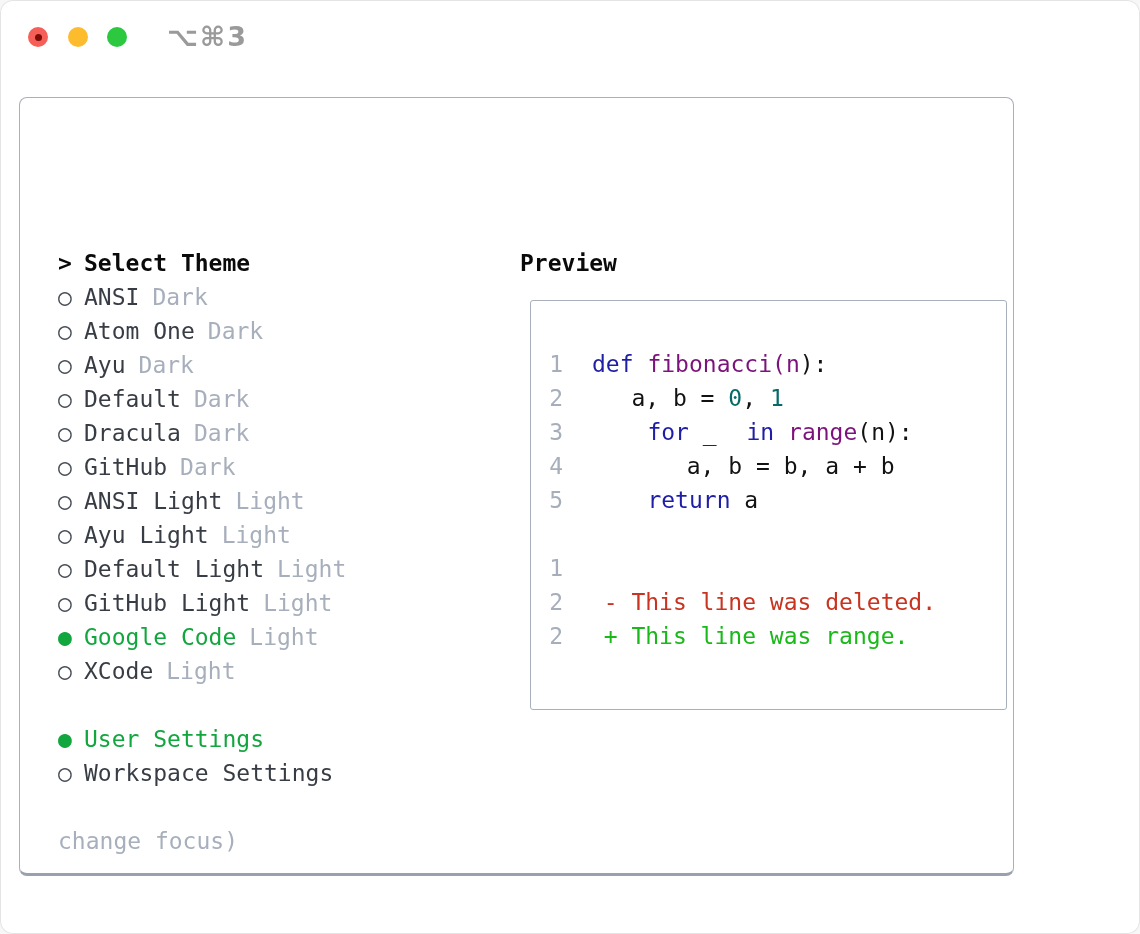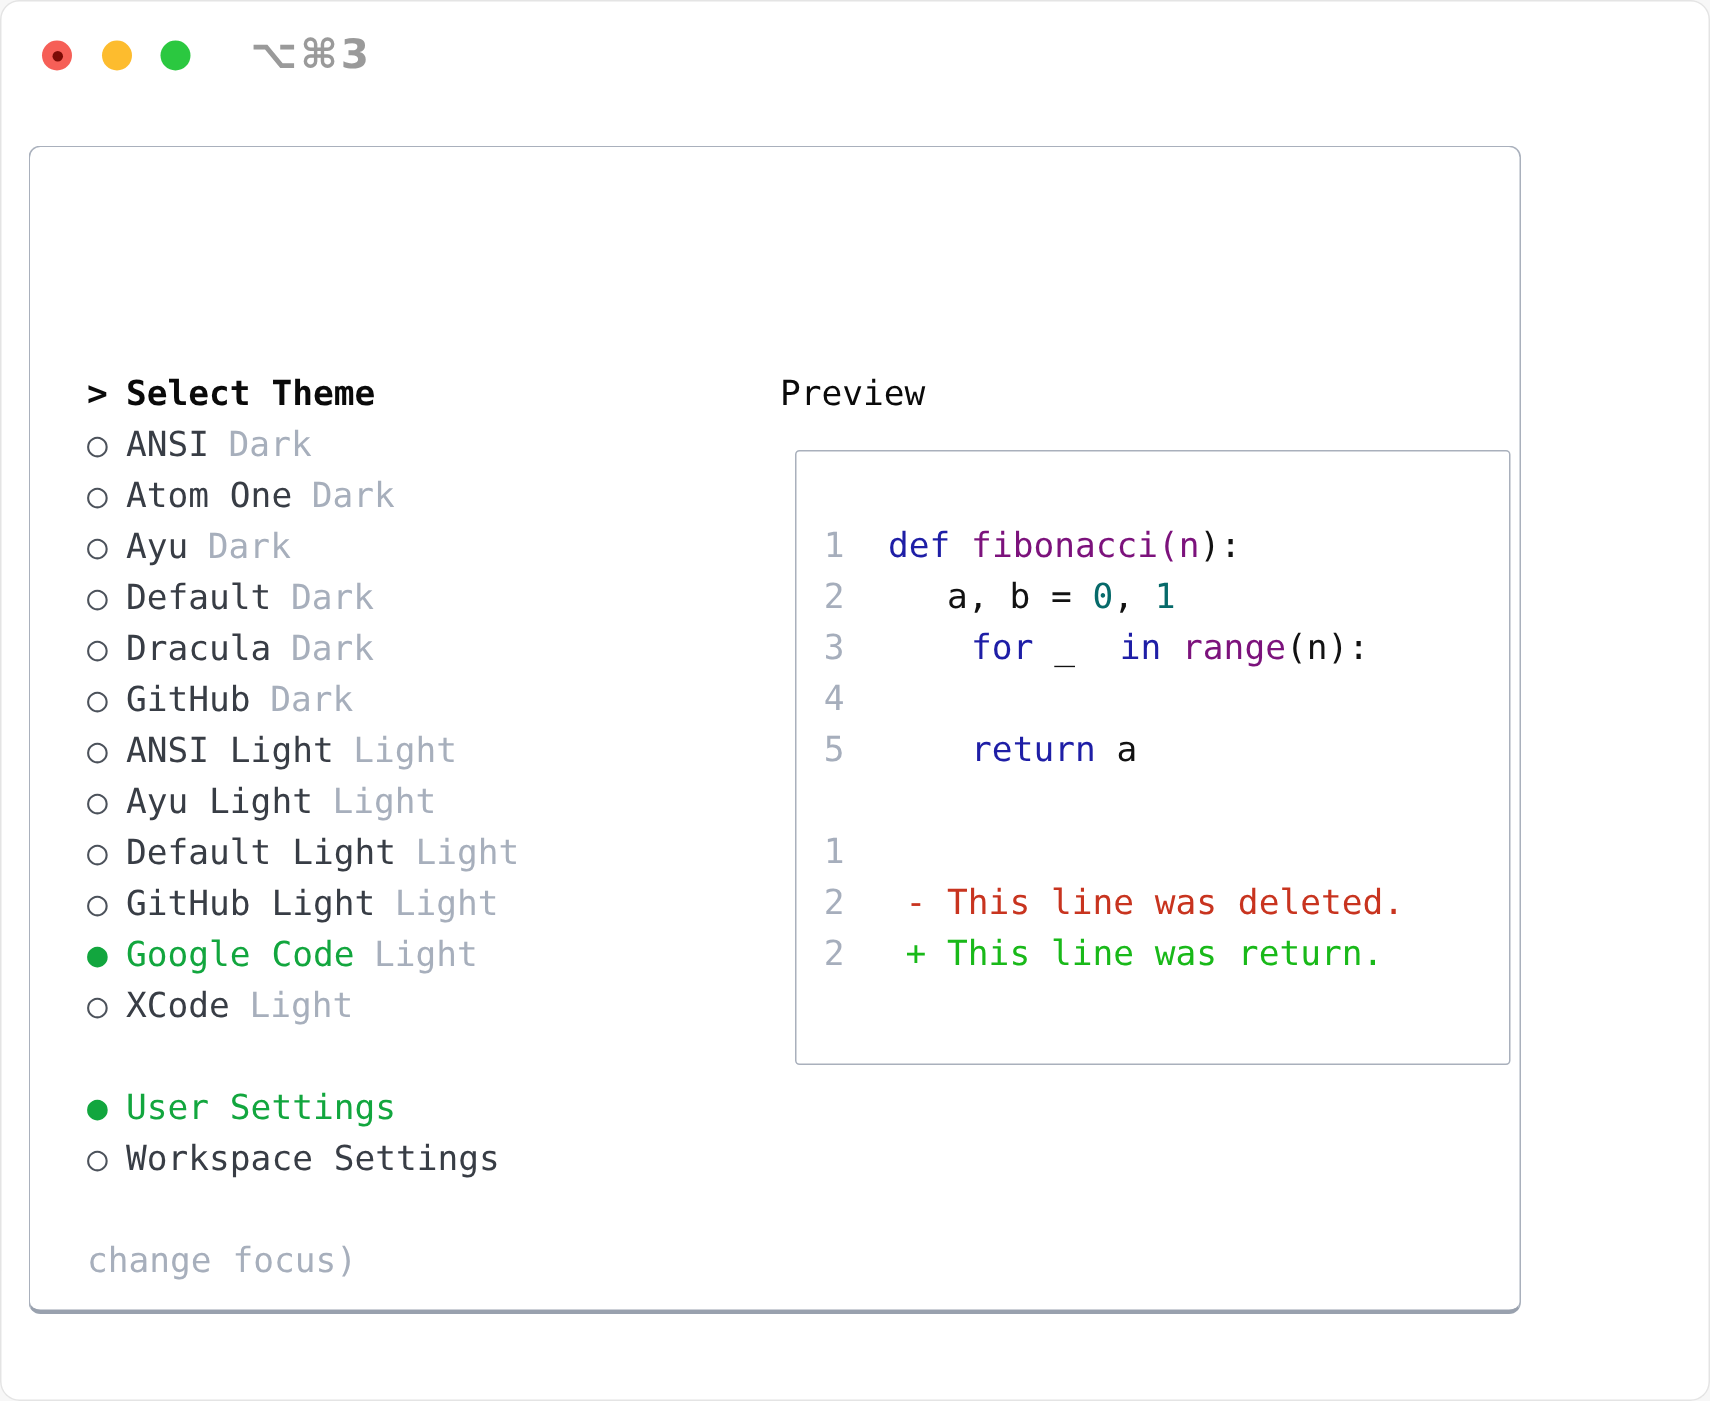--- a/index.html
+++ b/index.html
@@ -57,21 +57,21 @@
   .sect-title { font-weight: bold; color: var(--header-text, #0a0a0a); }
   .sect-title2 { color: #0d0d0d; }
   .item-name { color: var(--item-text, #383d45); }
   .item-name.sel { color: var(--selected, #12a63e); }
   .item-tag { color: var(--muted, #a7afbc); margin-left: 13px; }
   .hint-line { color: var(--muted, #a7afbc); }
   
   .preview-title {
     position: absolute; left: 500px; top: 148px;
     height: 34px; line-height: 34px;
-    font-size: 23px; font-weight: normal;
+    font-size: 23px; font-weight: bold;
     color: var(--header-text, #0a0a0a);
   }
   .preview-box {
     position: absolute; left: 510px; top: 202px;
     width: 477px; height: 410px;
     box-sizing: border-box;
     border: 1.5px solid var(--border, #a9b0bc);
     border-radius: 3px;
     padding: 46px 0 0 16px;
     overflow: hidden;
@@ -139,23 +139,23 @@
       </div>
     </div>
 
     <div class="preview-title">Preview</div>
 
     <div class="preview-box">
       <div id="code">
           <div class="cline"><span class="num">1</span><span class="kwd">def</span><span class="pln"> </span><span class="fn">fibonacci(n</span><span class="pln">):</span></div>
           <div class="cline"><span class="num">2</span><span class="pln">    a, b = </span><span class="lit">0</span><span class="pln">, </span><span class="lit">1</span></div>
           <div class="cline"><span class="num">3</span><span class="pln">    </span><span class="kwd">for</span><span class="pln"> _ </span><span class="kwd">in</span><span class="pln"> </span><span class="fn">range</span><span class="pln">(n):</span></div>
-          <div class="cline"><span class="num">4</span></div>
+          <div class="cline"><span class="num">4</span><span class="pln">        a, b = b, a + b</span></div>
           <div class="cline"><span class="num">5</span><span class="pln">    </span><span class="kwd">return</span><span class="pln"> a</span></div>
           <div class="cline"><span class="num"></span></div>
           <div class="cline"><span class="num">1</span></div>
           <div class="cline"><span class="num">2</span><span class="del">  - This line was deleted.</span></div>
-          <div class="cline"><span class="num">2</span><span class="add">  + This line was return.</span></div>
+          <div class="cline"><span class="num">2</span><span class="add">  + This line was range.</span></div>
         </div>
     </div>
 
   </div>
 </div>
 
 </body></html>

